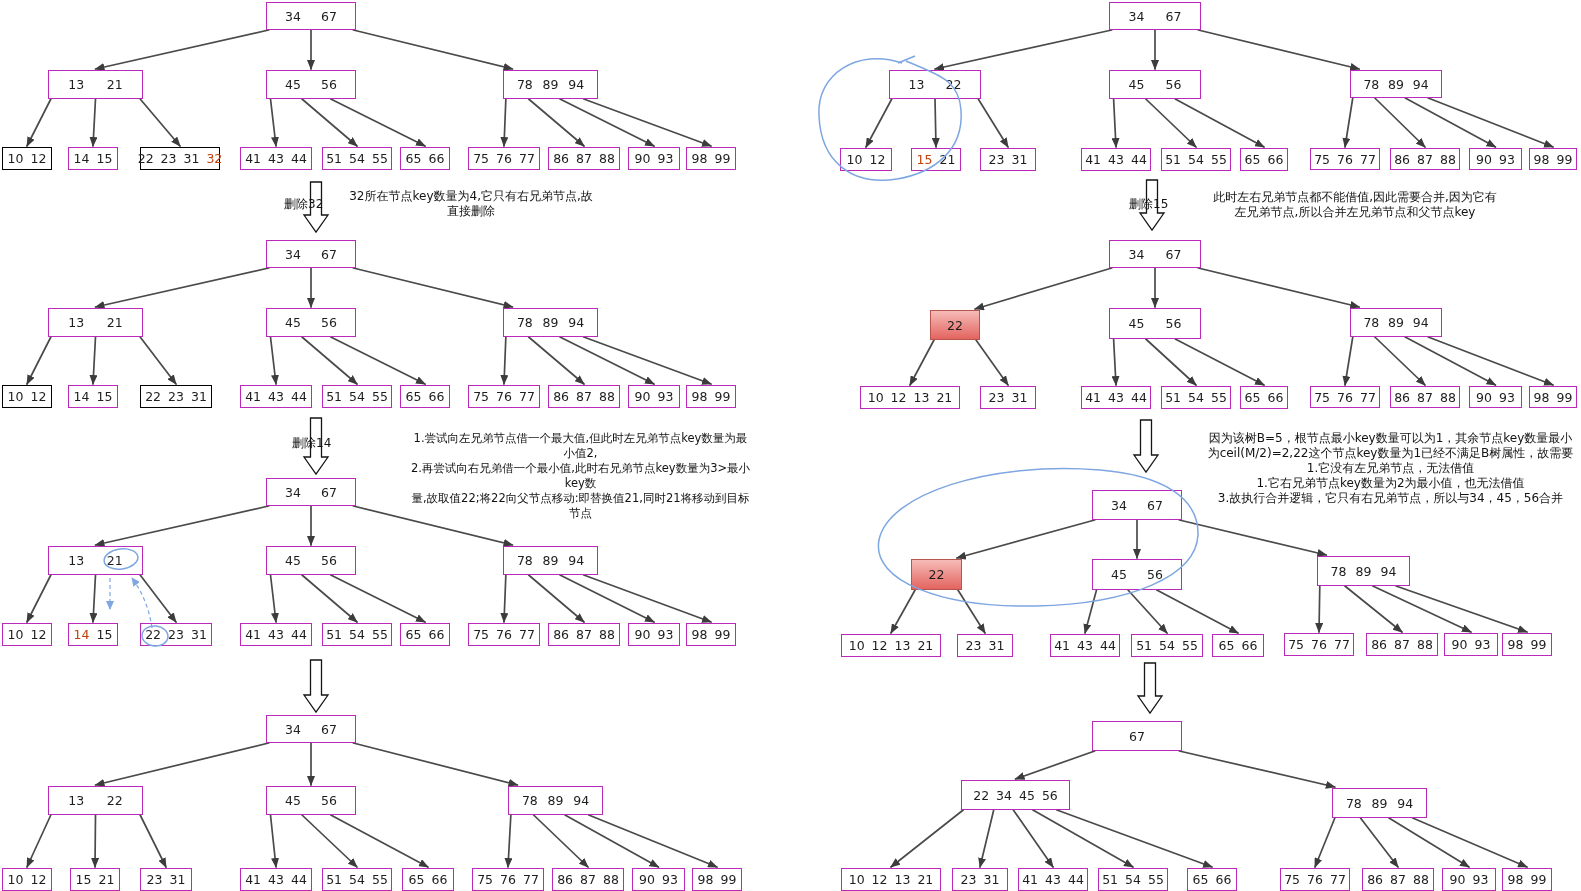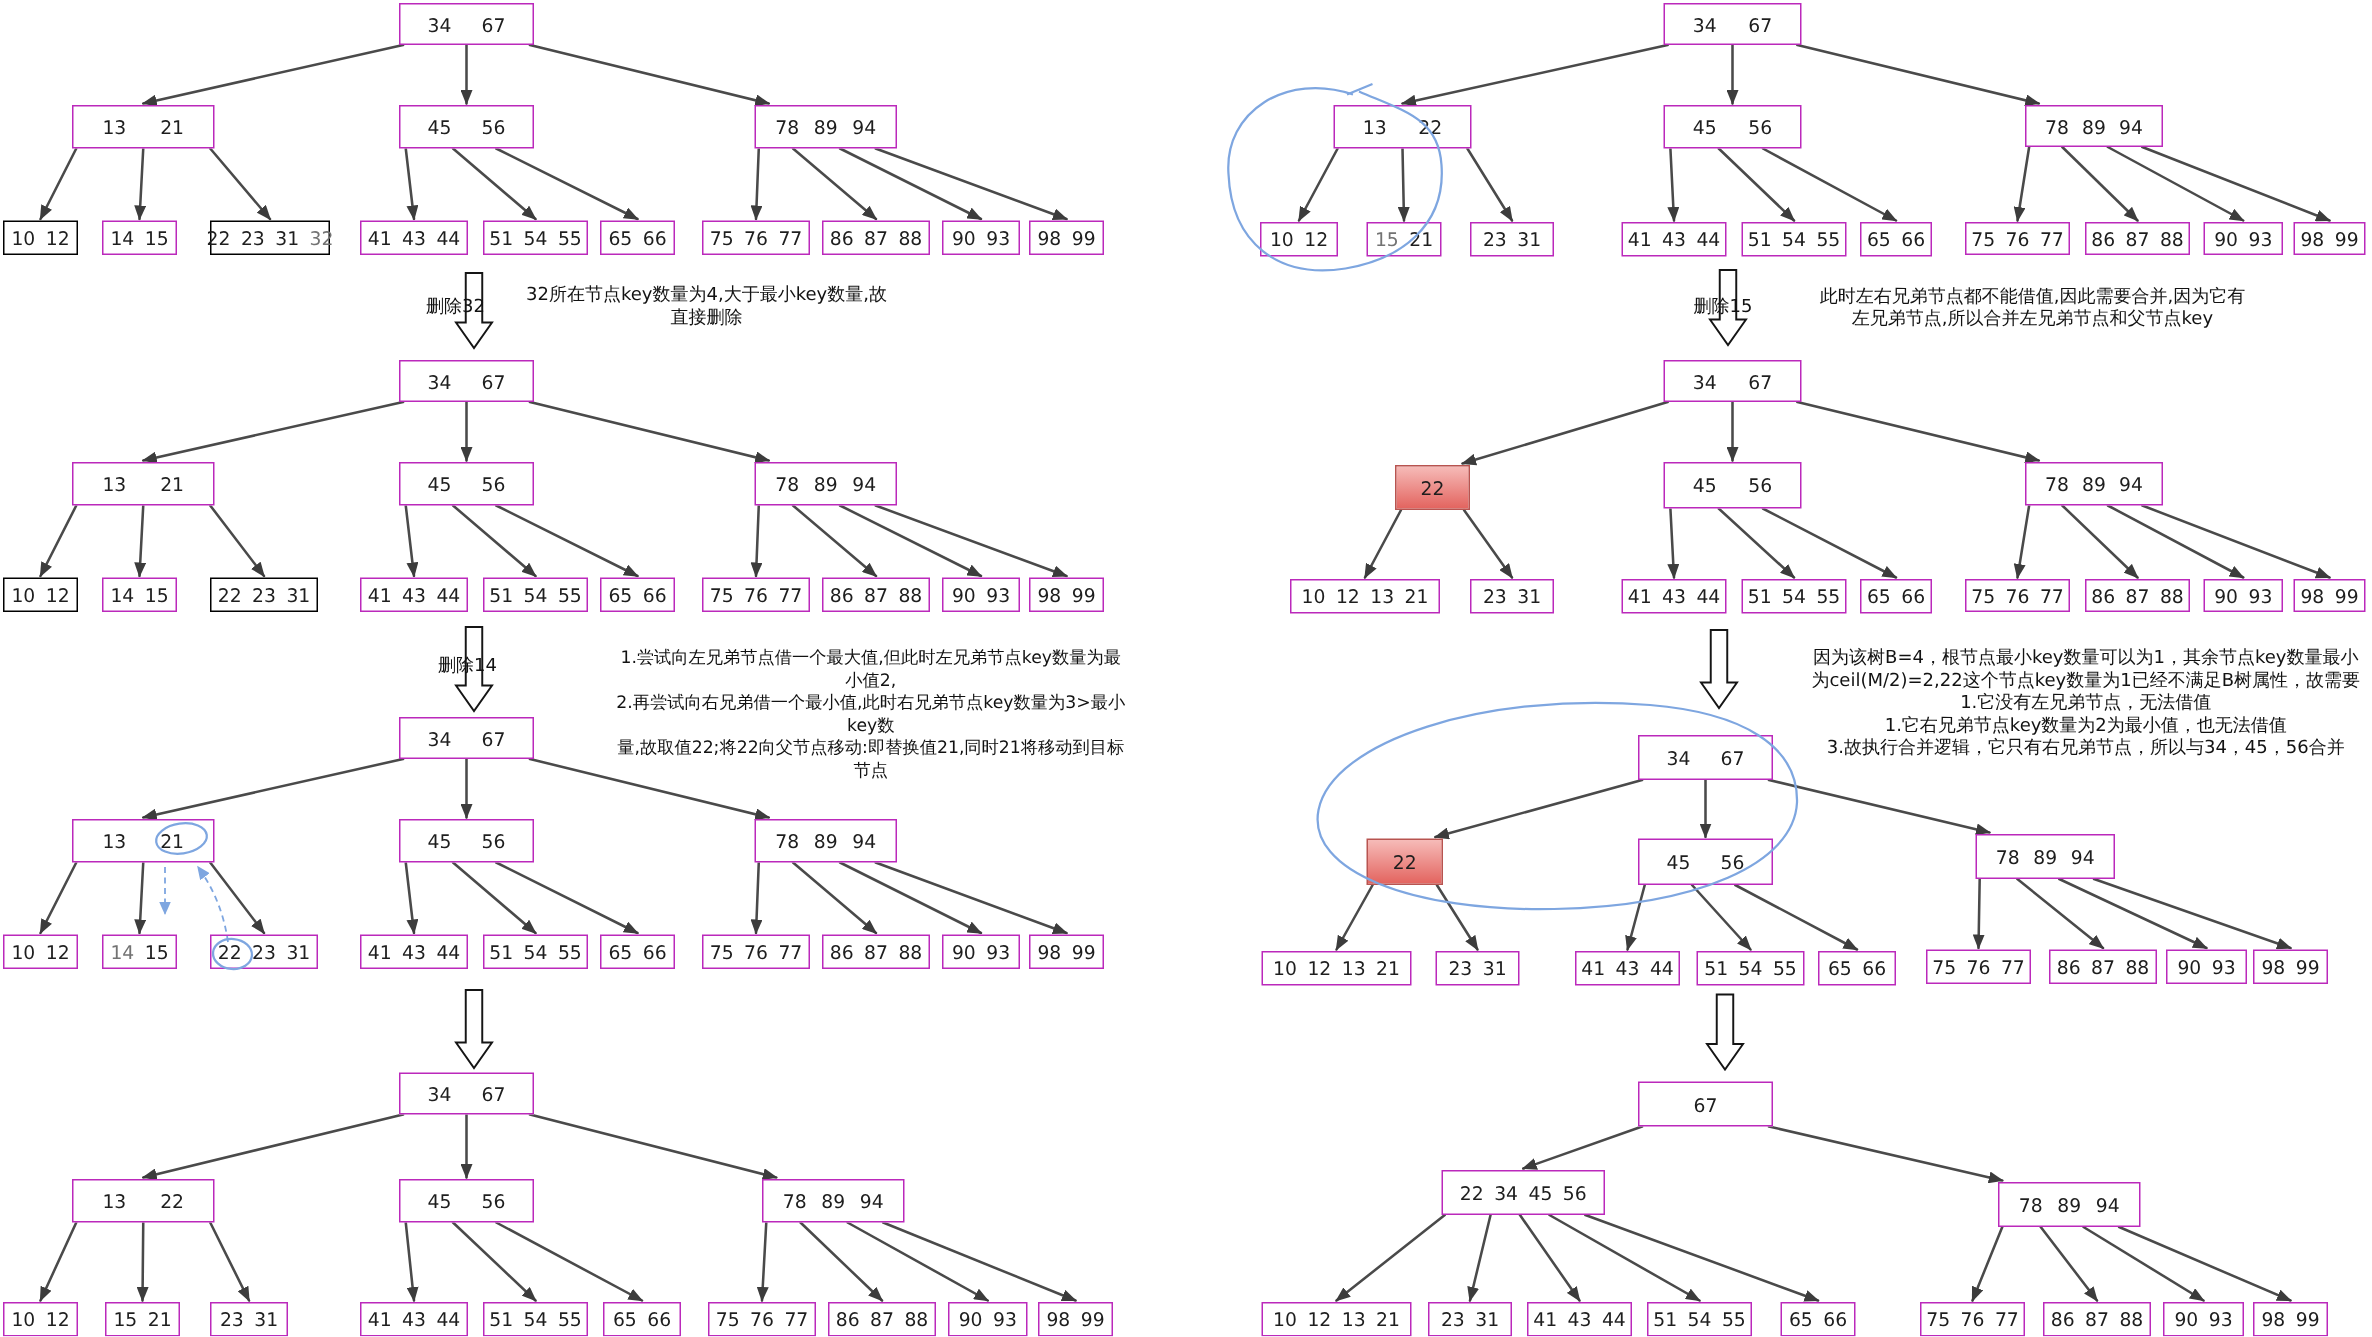--- a/index.html
+++ b/index.html
@@ -11,21 +11,21 @@
   #edge-layer{z-index:1;}
   #anno-layer{z-index:3;pointer-events:none;}
   .node{
     position:absolute;z-index:2;background:#fff;border:1.5px solid #bb29bb;
     display:flex;align-items:center;justify-content:center;gap:7px;
     font-size:12.5px;color:#1e1e1e;box-sizing:border-box;white-space:nowrap;
   }
   .node.spread{justify-content:space-around;gap:0;padding:0 8px;}
   .node.black{border-color:#000;}
   .node.rednode{background:linear-gradient(#f6bbb8,#e3645f);border-color:#b85450;}
-  .redkey{color:#737373;}
+  .redkey{color:#c2410c;}
   .edge{stroke:#4a4a4a;stroke-width:1.7;stroke-linecap:round;}
   .blockarrow{fill:#fff;stroke:#151515;stroke-width:1.3;}
   .blue{stroke:#7ea6e0;fill:none;stroke-width:1.5;}
   .dashedblue{stroke:#7ea6e0;fill:none;stroke-width:1.2;stroke-dasharray:4 3;}
   .note{position:absolute;z-index:4;color:#121212;text-align:center;line-height:15px;}
   #note-delete32{left:346px;top:189px;width:250px;font-size:12px;}
   #note-delete14{left:408px;top:431px;width:345px;font-size:11.5px;}
   #note-delete15{left:1200px;top:190px;width:310px;font-size:12px;}
   #note-merge{left:1200px;top:431px;width:381px;font-size:12px;}
   .flow-label{position:absolute;z-index:4;font-size:12px;color:#121212;white-space:nowrap;}
@@ -160,37 +160,37 @@
     </defs>
   <ellipse cx="121" cy="559" rx="17" ry="10" transform="rotate(-8 121 559)" class="blue"></ellipse>
       <ellipse cx="155" cy="636" rx="13" ry="10" transform="rotate(5 155 636)" class="blue"></ellipse>
       <path d="M110,578 L110,609" class="dashedblue" marker-end="url(#m-blue)"></path>
       <path d="M152,628 Q148,600 132,578" class="dashedblue" marker-end="url(#m-blue)"></path>
       <path d="M 902,63 C 858,48 816,74 819,116 C 821,162 852,186 897,179 C 933,173 964,151 961,110 C 959,79 936,74 906,61 M 898,63 L 915,56" class="blue"></path>
       <path d="M 1100,470 C 990,461 888,494 879,540 C 871,581 942,608 1036,606 C 1131,604 1196,576 1198,535 C 1199,497 1161,475 1100,470 Z" class="blue"></path>
     </svg>
 
   <div class="note" id="note-delete32">
-    <div>32所在节点key数量为4,大于最小key数量,故</div>
+    <div>32所在节点key数量为4,它只有右兄弟节点,故</div>
     <div>直接删除</div>
   </div>
 
   <div class="note" id="note-delete14">
     <div>1.尝试向左兄弟节点借一个最大值,但此时左兄弟节点key数量为最小值2,</div>
     <div>2.再尝试向右兄弟借一个最小值,此时右兄弟节点key数量为3&gt;最小key数</div>
     <div>量,故取值22;将22向父节点移动:即替换值21,同时21将移动到目标节点</div>
   </div>
 
   <div class="note" id="note-delete15">
     <div>此时左右兄弟节点都不能借值,因此需要合并,因为它有</div>
     <div>左兄弟节点,所以合并左兄弟节点和父节点key</div>
   </div>
 
   <div class="note" id="note-merge">
-    <div>因为该树B=4，根节点最小key数量可以为1，其余节点key数量最小</div>
+    <div>因为该树B=5，根节点最小key数量可以为1，其余节点key数量最小</div>
     <div>为ceil(M/2)=2,22这个节点key数量为1已经不满足B树属性，故需要</div>
     <div>1.它没有左兄弟节点，无法借值</div>
     <div>1.它右兄弟节点key数量为2为最小值，也无法借值</div>
     <div>3.故执行合并逻辑，它只有右兄弟节点，所以与34，45，56合并</div>
   </div>
 
   <span class="flow-label" id="flow-label-32">删除32</span>
   <span class="flow-label" id="flow-label-14">删除14</span>
   <span class="flow-label" id="flow-label-15">删除15</span>
 

